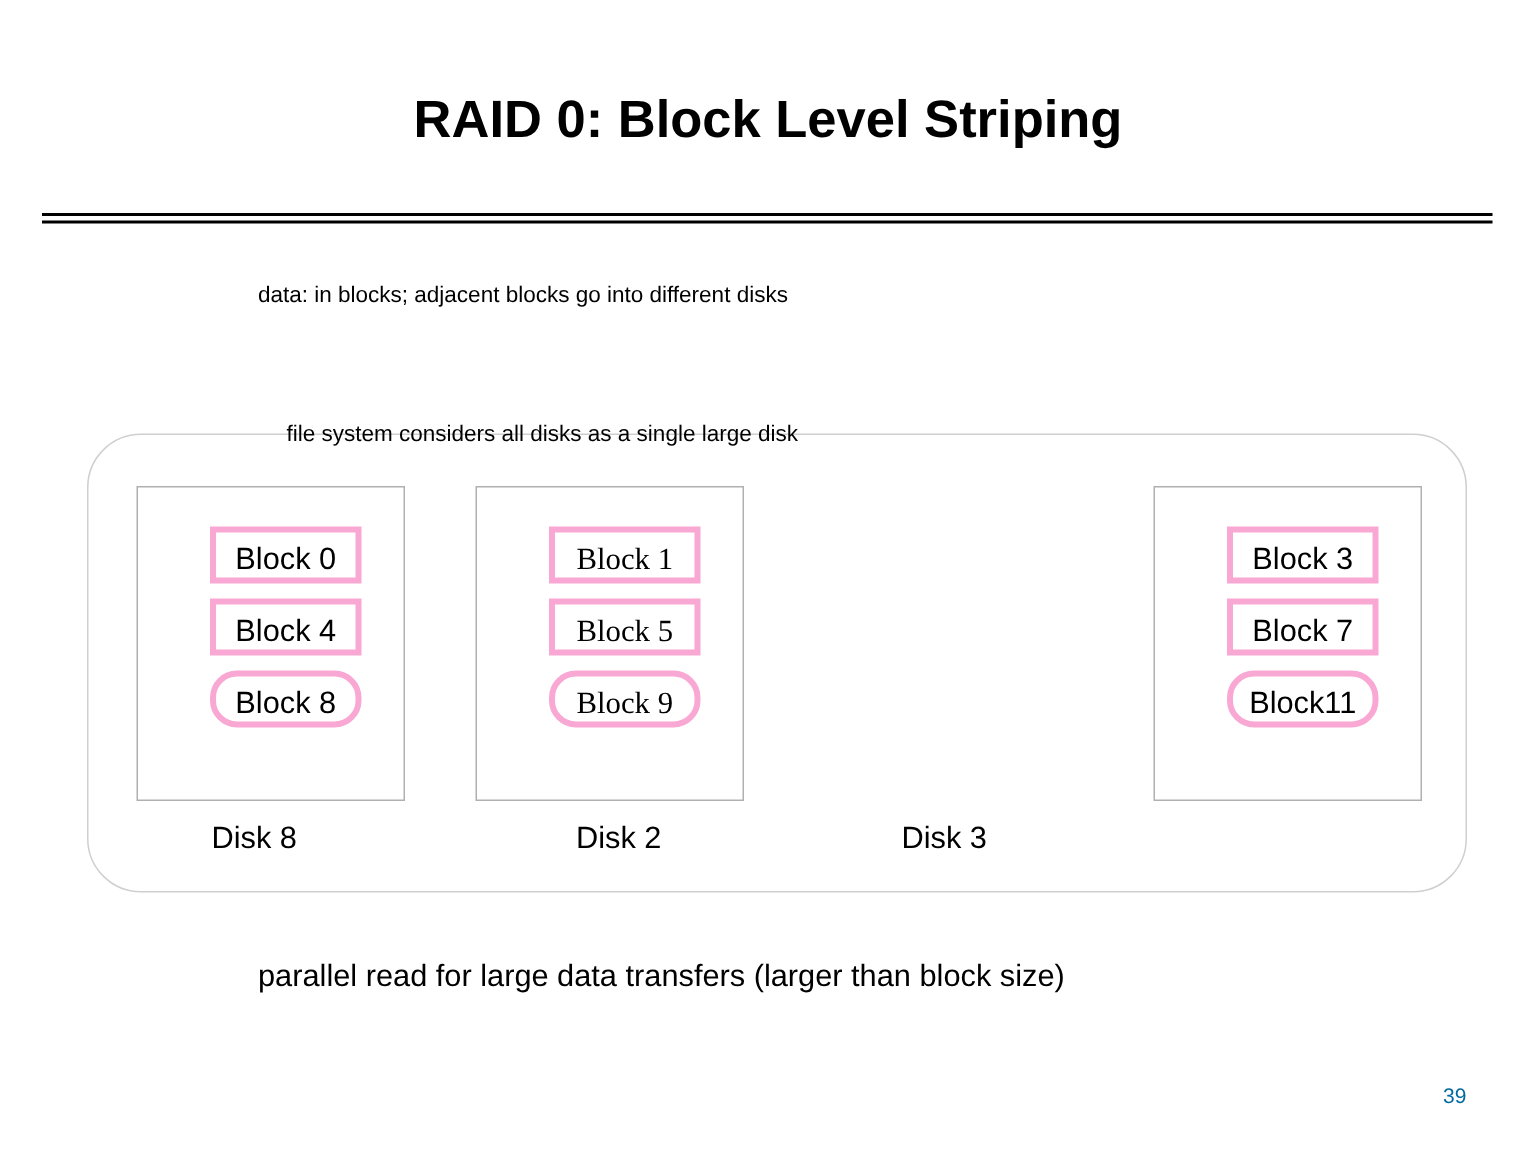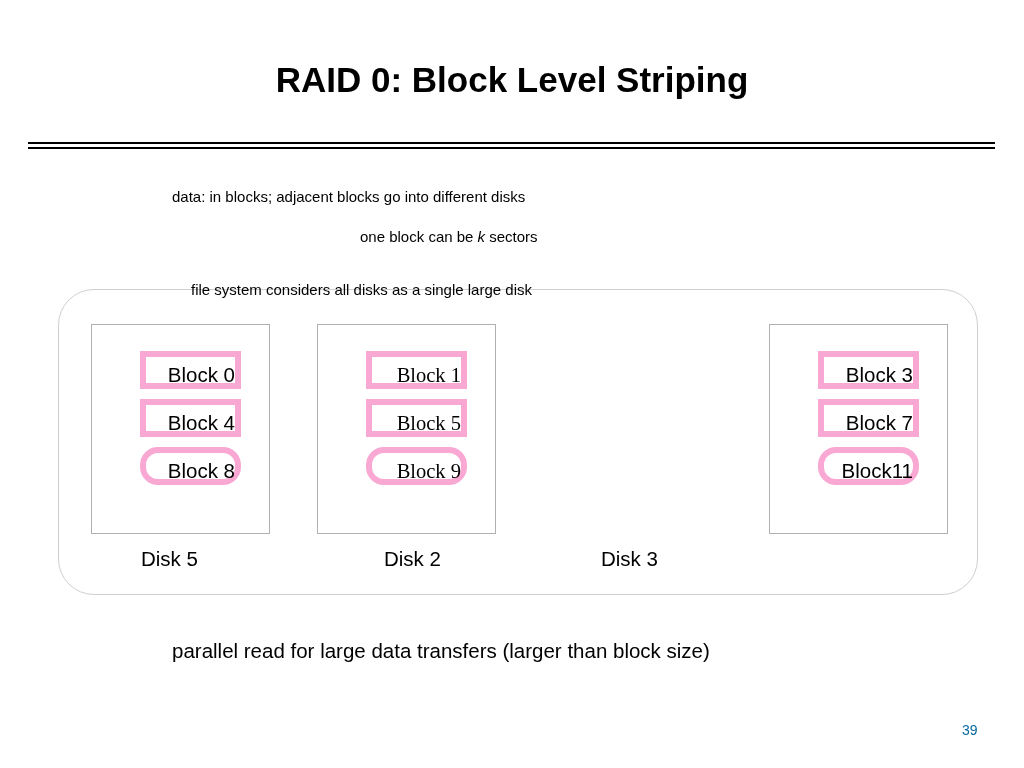--- a/index.html
+++ b/index.html
@@ -95,26 +95,26 @@
   .disk-2 { left: 317px; font-family: Liberation Serif, serif; }
   .disk-3 { left: 543px; }
   .disk-4 { left: 769px; }
 
   
   .block {
     position: absolute;
     left: 48px;
     width: 101px;
     height: 38px;
-    border: 6px solid #f9a8d4;
+    border: 4px solid #f9a8d4;
     box-sizing: border-box;
     background: #ffffff;
     font-size: 20.5px;
     line-height: 36px;
-    text-align: right;
+    text-align: center;
     white-space: nowrap;
     color: #000000;
   }
   .block.row-0 { top: 26px; }
   .block.row-1 { top: 74px; }
   .block.row-2 { top: 122px; border-radius: 18px; }
 
   
   .disk-label {
     position: absolute;
@@ -159,23 +159,20 @@
 
   <div class="slide-title">RAID 0: Block Level Striping</div>
 
   <div class="title-rule">
     <div class="rule-line top"></div>
     <div class="rule-line bottom"></div>
   </div>
 
   <div class="text-line line-data">data: in blocks; adjacent  blocks go into different disks</div>
 
-  <div class="text-line line-oneblk">
-    <span>one block can be </span><span class="ital">k</span><span> sectors</span>
-  </div>
 
   <div class="array-frame"></div>
 
   <div class="text-line line-fs">file system considers all disks as a single large disk</div>
 
   <div class="disk disk-1">
     <div class="block row-0">Block 0</div>
     <div class="block row-1">Block 4</div>
     <div class="block row-2">Block 8</div>
   </div>
@@ -186,21 +183,21 @@
     <div class="block row-2">Block 9</div>
   </div>
 
 
   <div class="disk disk-4">
     <div class="block row-0">Block 3</div>
     <div class="block row-1">Block 7</div>
     <div class="block row-2">Block11</div>
   </div>
 
-  <div class="disk-label dl-1">Disk 5</div>
+  <div class="disk-label dl-1">Disk 8</div>
   <div class="disk-label dl-2">Disk 2</div>
   <div class="disk-label dl-3">Disk 3</div>
 
   <div class="footer-note">
     <div>parallel read for large data transfers (larger than block size)</div>
   </div>
 
   <div class="page-number">39</div>
 
 </div>

